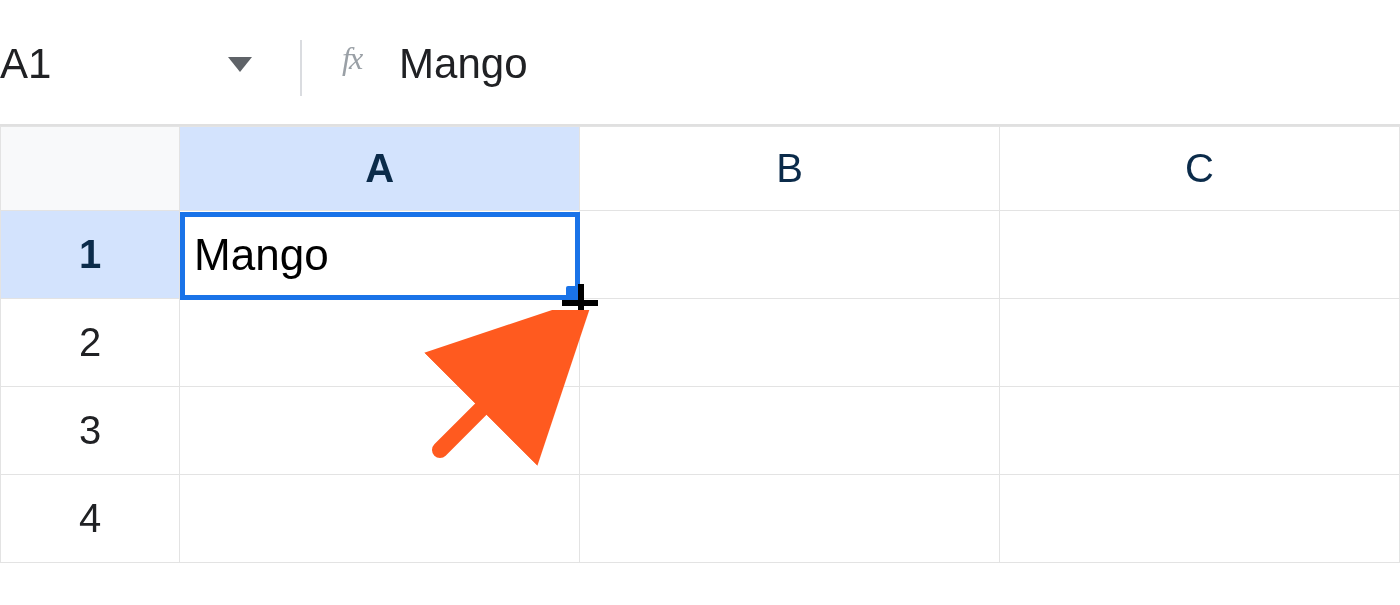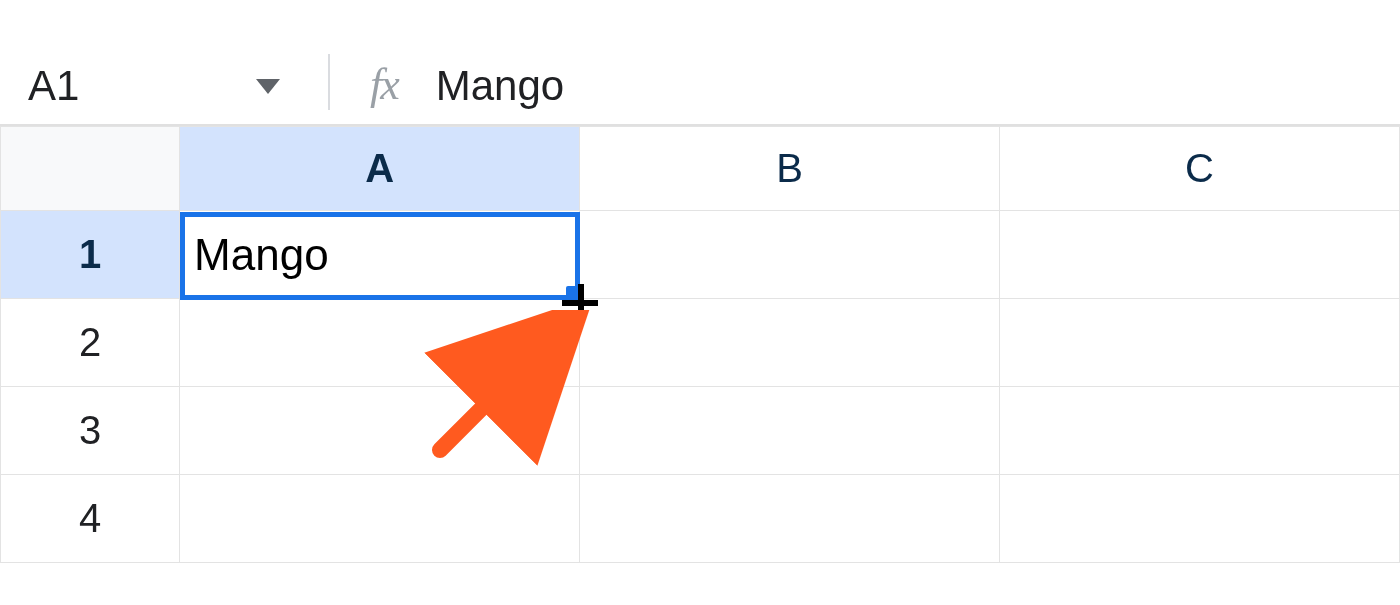--- a/index.html
+++ b/index.html
@@ -7,23 +7,22 @@
       font-family: Arial, "Helvetica Neue", Helvetica, sans-serif;
       background: #ffffff;
       width: 1400px;
       height: 605px;
       overflow: hidden;
       position: relative;
     }
     
     .formula-bar {
       display: flex;
-      align-items: flex-end;
+      align-items: flex-start;
       height: 110px;
-      padding-left: 28px;
       padding-top: 40px;
       gap: 0;
     }
     .name-box {
       font-size: 42px;
       color: #202124;
       font-weight: 400;
       width: 280px;
       display: flex;
       align-items: center;
@@ -39,21 +38,21 @@
     }
     .vdiv {
       width: 2px;
       height: 56px;
       background: #dadce0;
       margin: 0 40px 0 20px;
     }
     .fx-icon {
       font-family: Georgia, "Times New Roman", serif;
       font-style: italic;
-      font-size: 44px;
+      font-size: 32px;
       color: #9aa0a6;
       margin-right: 38px;
       letter-spacing: -2px;
     }
     .formula-input {
       font-size: 42px;
       color: #202124;
       border: none;
       outline: none;
       background: transparent;

